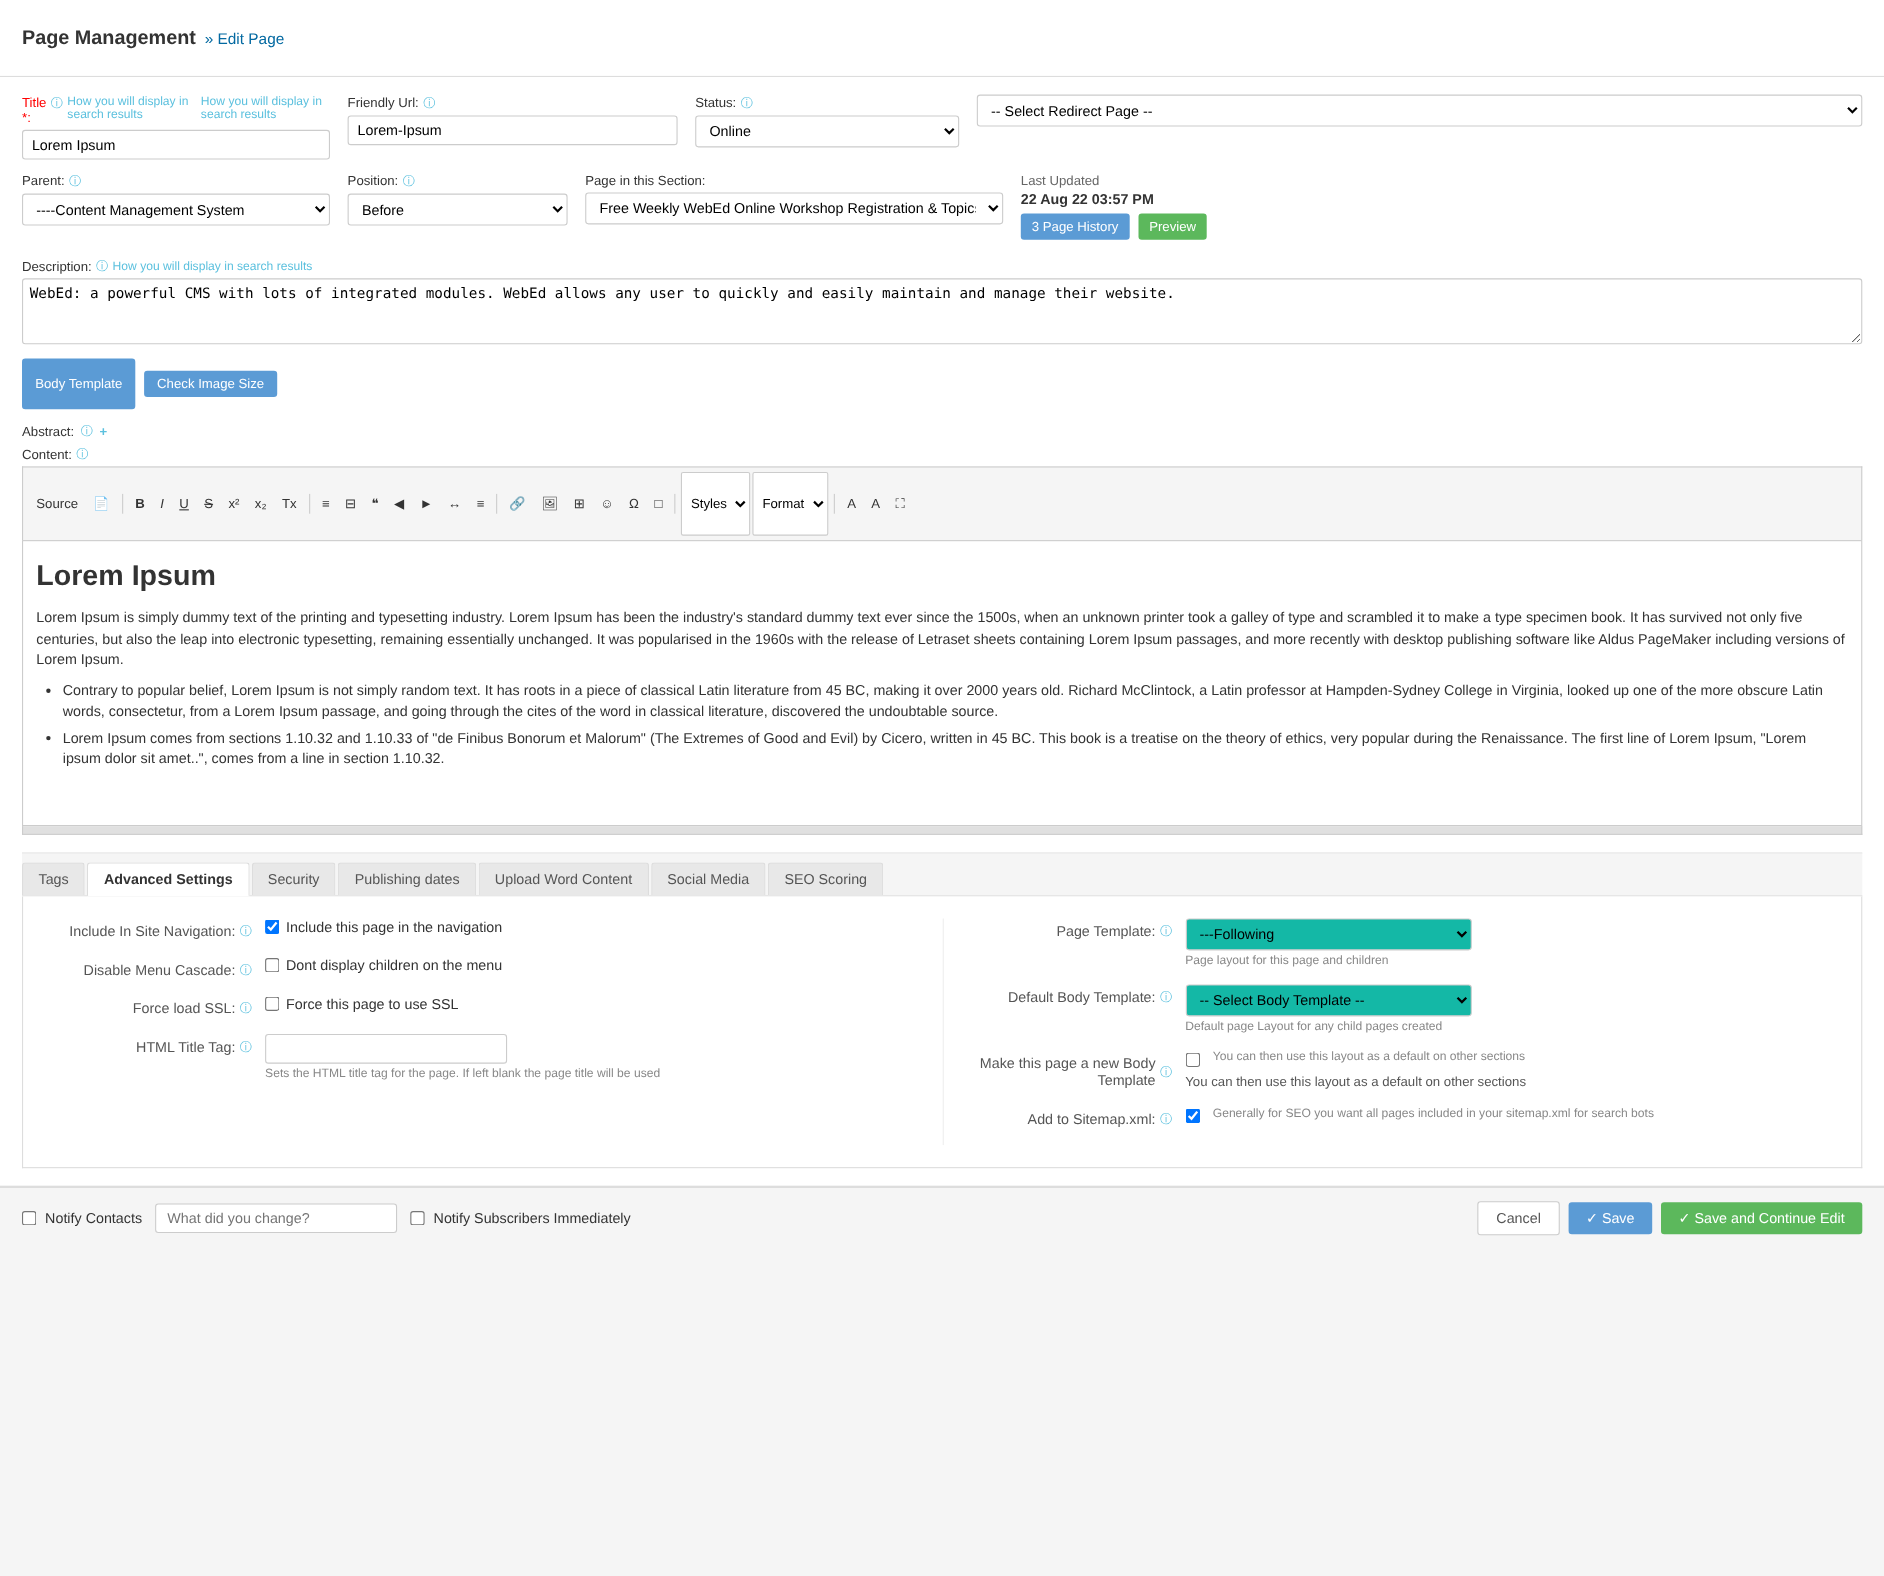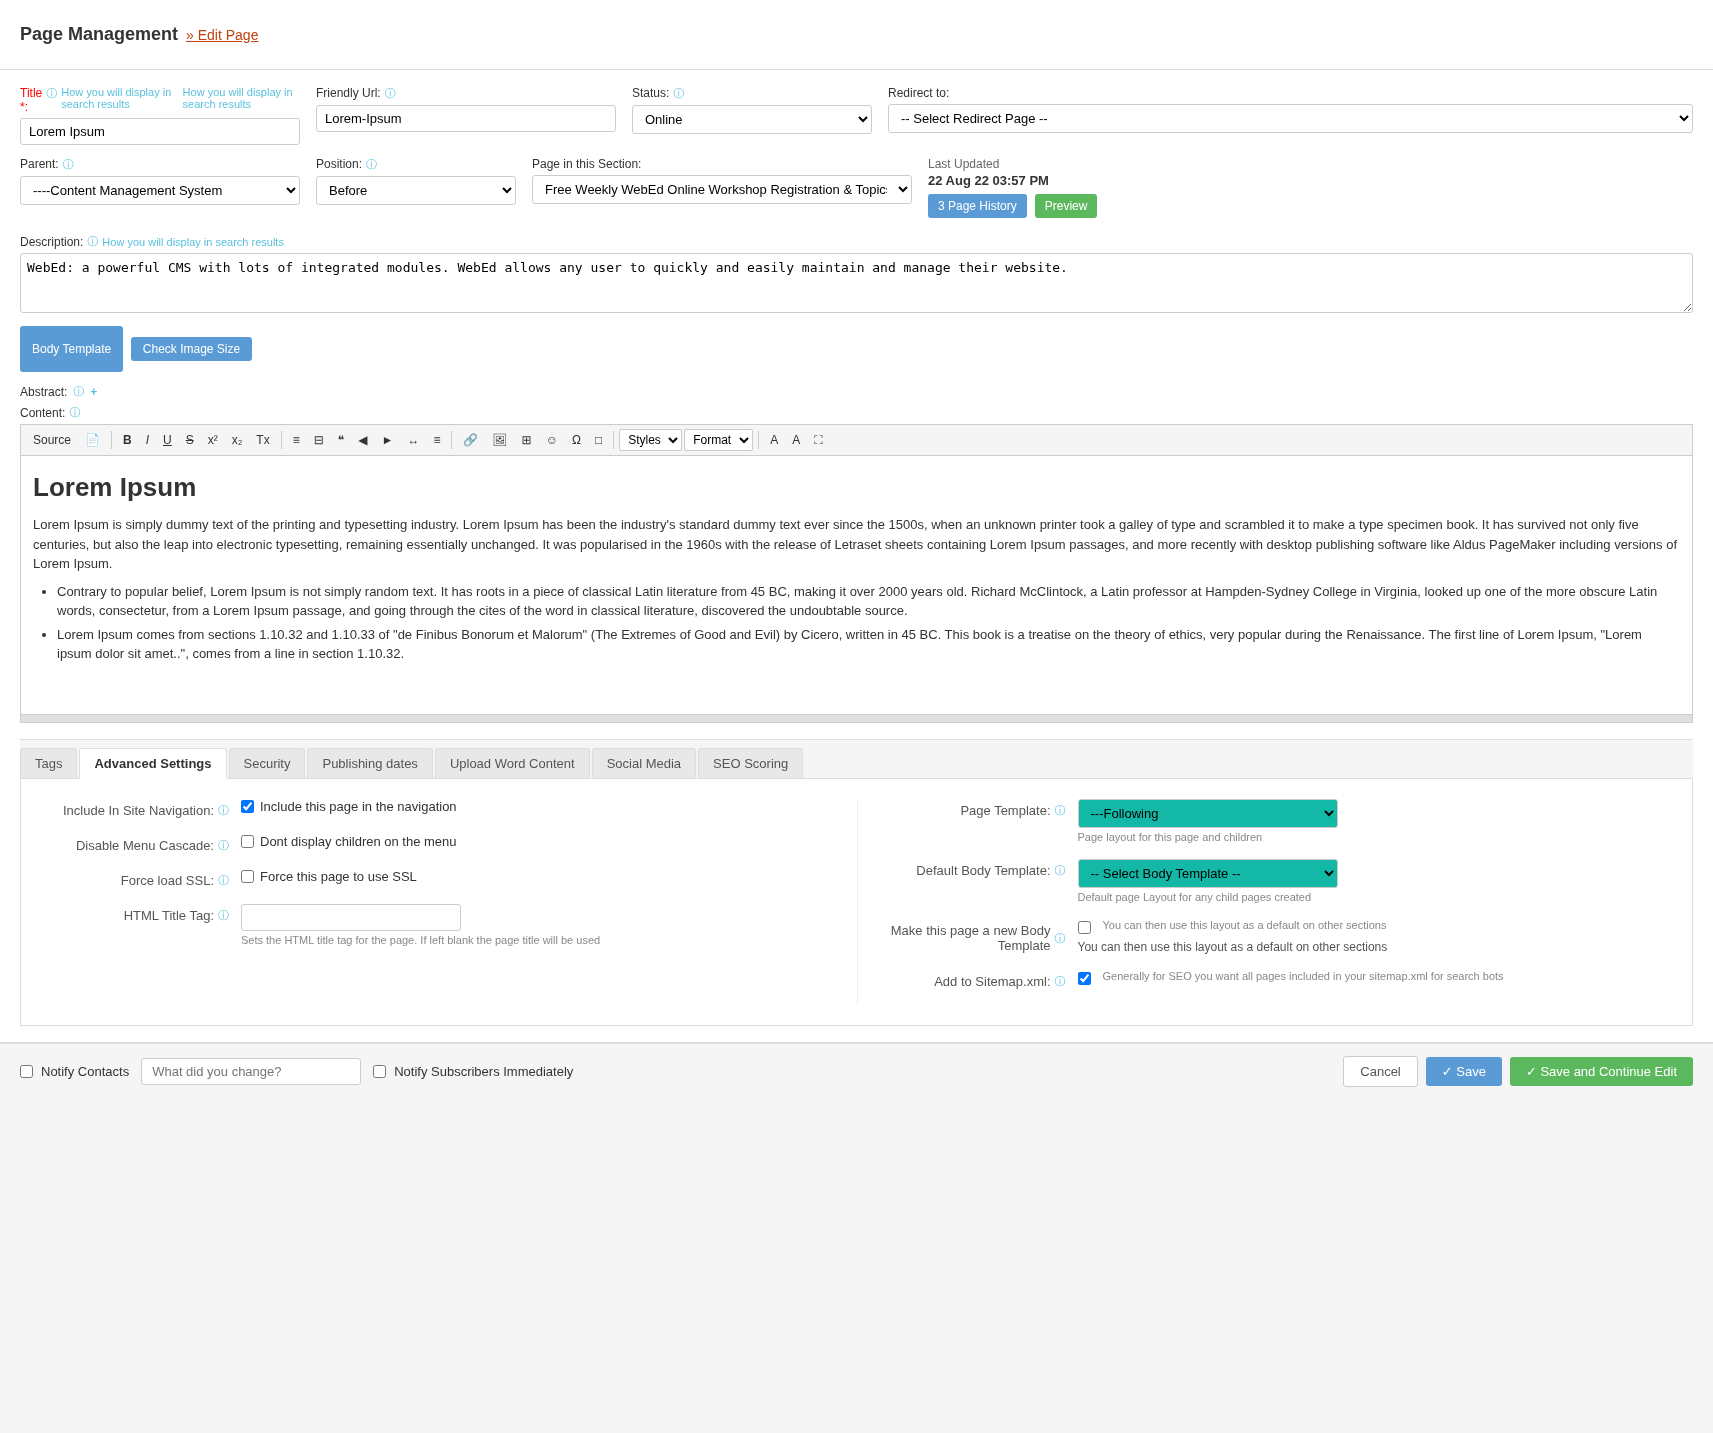--- a/index.html
+++ b/index.html
@@ -1,20 +1,20 @@
 <!DOCTYPE html>
 <html><head>
   <meta charset="utf-8">
   <style>
     * { box-sizing: border-box; margin: 0; padding: 0; }
     body { font-family: Arial, sans-serif; font-size: 13px; background: #f5f5f5; color: #333; }
 
     .page-header { background: #fff; padding: 24px 20px; border-bottom: 1px solid #ddd; display: flex; align-items: center; gap: 8px; }
     .page-header h1 { font-size: 18px; font-weight: bold; color: #333; }
-    .page-header .sub { font-size: 14px; color: #c2410c; text-decoration: underline; }
+    .page-header .sub { font-size: 14px; color: #0369a1; }
 
     .main-content { background: #fff; margin: 0; padding: 16px 20px; }
 
     .form-row { display: flex; gap: 16px; margin-bottom: 12px; align-items: flex-start; }
     .form-group { display: flex; flex-direction: column; gap: 4px; }
     .form-group label { font-size: 12px; color: #333; display: flex; align-items: flex-start; gap: 4px; }
     .form-group input[type="text"], .form-group select, .form-group textarea {
       border: 1px solid #ccc; border-radius: 3px; padding: 5px 8px; font-size: 13px; background: #fff;
     }
     .form-group select { appearance: auto; }
@@ -47,21 +47,21 @@
 
     .editor-toolbar {
       background: #f5f5f5; border: 1px solid #ccc; border-bottom: none; padding: 4px 6px;
       display: flex; align-items: center; gap: 2px; flex-wrap: wrap;
     }
     .editor-toolbar button {
       background: none; border: 1px solid transparent; border-radius: 2px; padding: 2px 5px;
       font-size: 12px; cursor: pointer; color: #333;
     }
     .editor-toolbar .sep { width: 1px; height: 18px; background: #ccc; margin: 0 3px; }
-    .editor-toolbar select { border: 1px solid #ccc; border-radius: 2px; padding: 2px 4px; font-size: 12px; background: #fff; }
+    .editor-toolbar select { border: 1px solid #ccc; border-radius: 2px; padding: 20px 4px; font-size: 12px; background: #fff; }
 
     .editor-body {
       border: 1px solid #ccc; min-height: 260px; padding: 12px; background: #fff;
       font-size: 13px; line-height: 1.5;
     }
     .editor-body h1 { font-size: 26px; font-weight: bold; margin-bottom: 8px; }
     .editor-body h2 { font-size: 20px; font-weight: bold; margin-bottom: 8px; }
     .editor-body p { margin-bottom: 8px; }
     .editor-body ul { margin-left: 24px; margin-bottom: 8px; }
     .editor-body li { margin-bottom: 4px; }
@@ -138,21 +138,20 @@
         <span>Status:</span>
         <span class="info-icon">ⓘ</span>
       </label>
       <select>
         <option>Online</option>
         <option>Offline</option>
         <option>Draft</option>
       </select>
     </div>
     <div class="form-group field-redirect">
-      <label>Redirect to:</label>
       <select style="width:100%;">
         <option>-- Select Redirect Page --</option>
       </select>
     </div>
   </div>
 
   <div class="form-row">
     <div class="form-group field-parent">
       <label>
         <span>Parent:</span>

